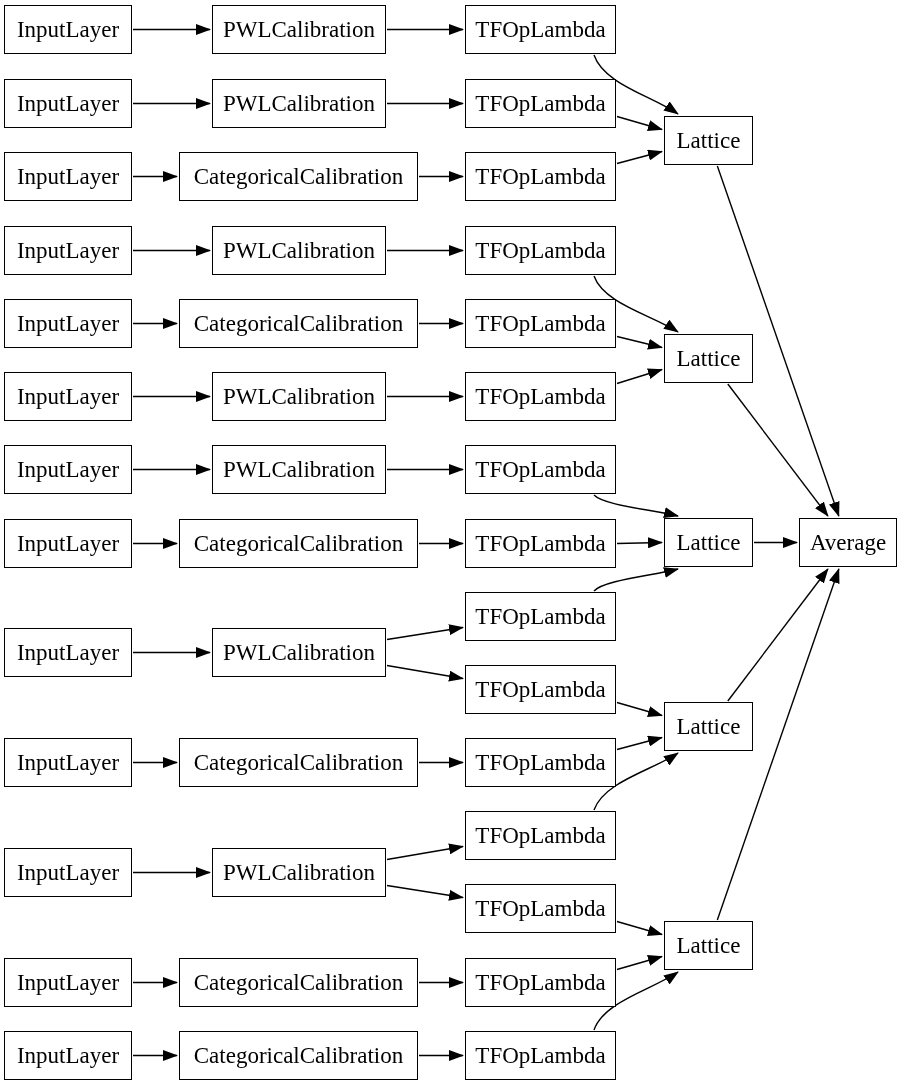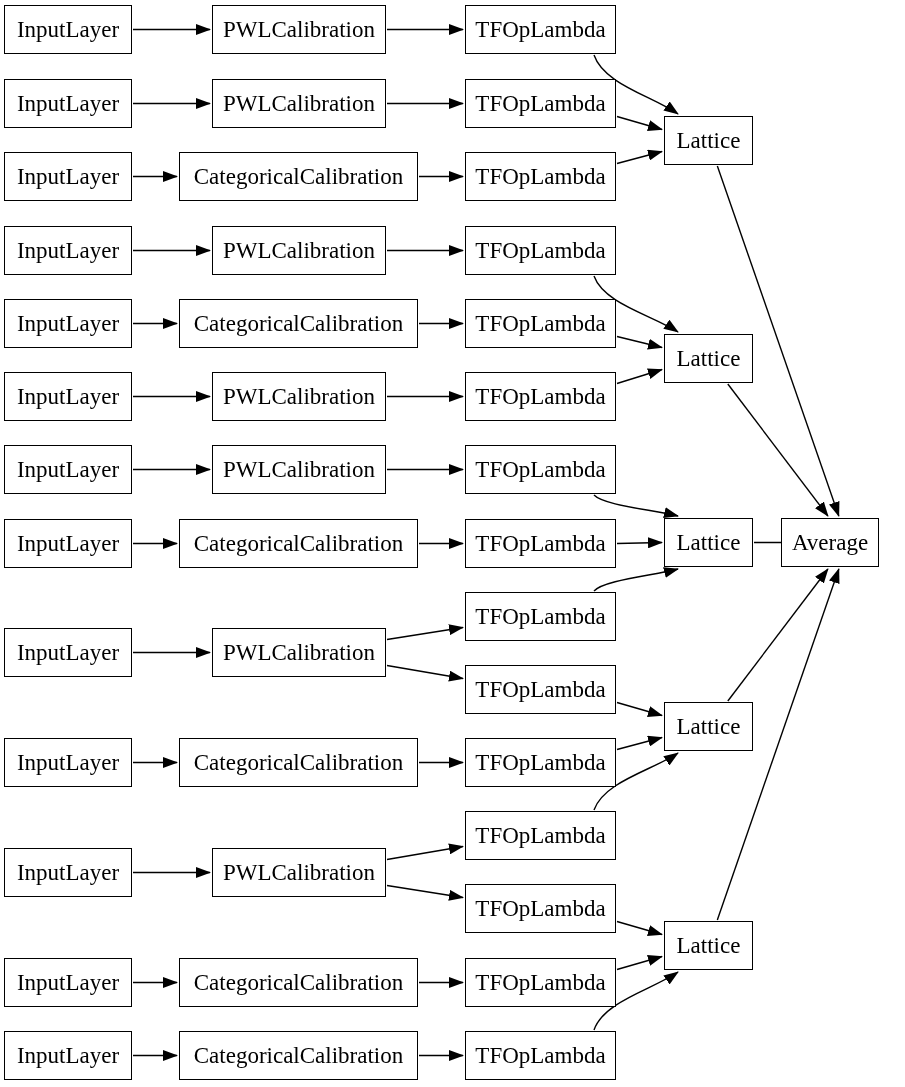--- a/index.html
+++ b/index.html
@@ -142,14 +142,14 @@
     <div class="node" style="left: 465px; top: 738px; width: 151px; height: 49px;">TFOpLambda</div>
     <div class="node" style="left: 465px; top: 811px; width: 151px; height: 49px;">TFOpLambda</div>
     <div class="node" style="left: 465px; top: 884px; width: 151px; height: 49px;">TFOpLambda</div>
     <div class="node" style="left: 465px; top: 958px; width: 151px; height: 49px;">TFOpLambda</div>
     <div class="node" style="left: 465px; top: 1031px; width: 151px; height: 49px;">TFOpLambda</div>
     <div class="node" style="left: 664px; top: 116px; width: 89px; height: 49px;">Lattice</div>
     <div class="node" style="left: 664px; top: 334px; width: 89px; height: 49px;">Lattice</div>
     <div class="node" style="left: 664px; top: 518px; width: 89px; height: 49px;">Lattice</div>
     <div class="node" style="left: 664px; top: 702px; width: 89px; height: 49px;">Lattice</div>
     <div class="node" style="left: 664px; top: 921px; width: 89px; height: 49px;">Lattice</div>
-    <div class="node" style="left: 781px; top: 518px; width: 98px; height: 49px;">Average</div>
+    <div class="node" style="left: 799px; top: 518px; width: 98px; height: 49px;">Average</div>
   </div>
 
 </body></html>

